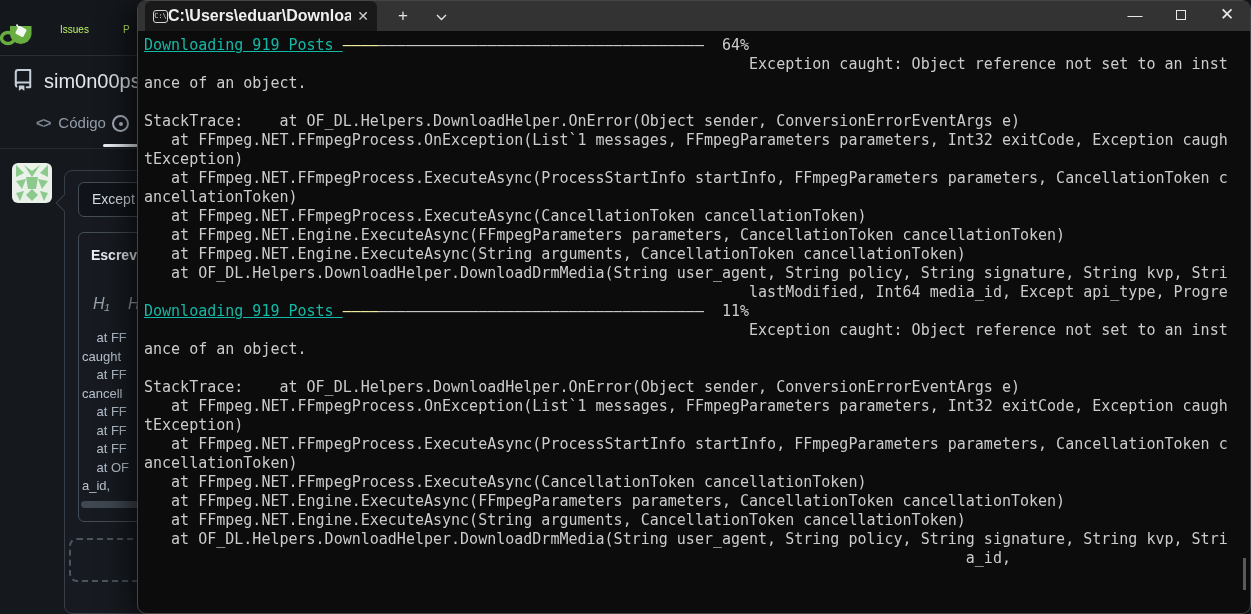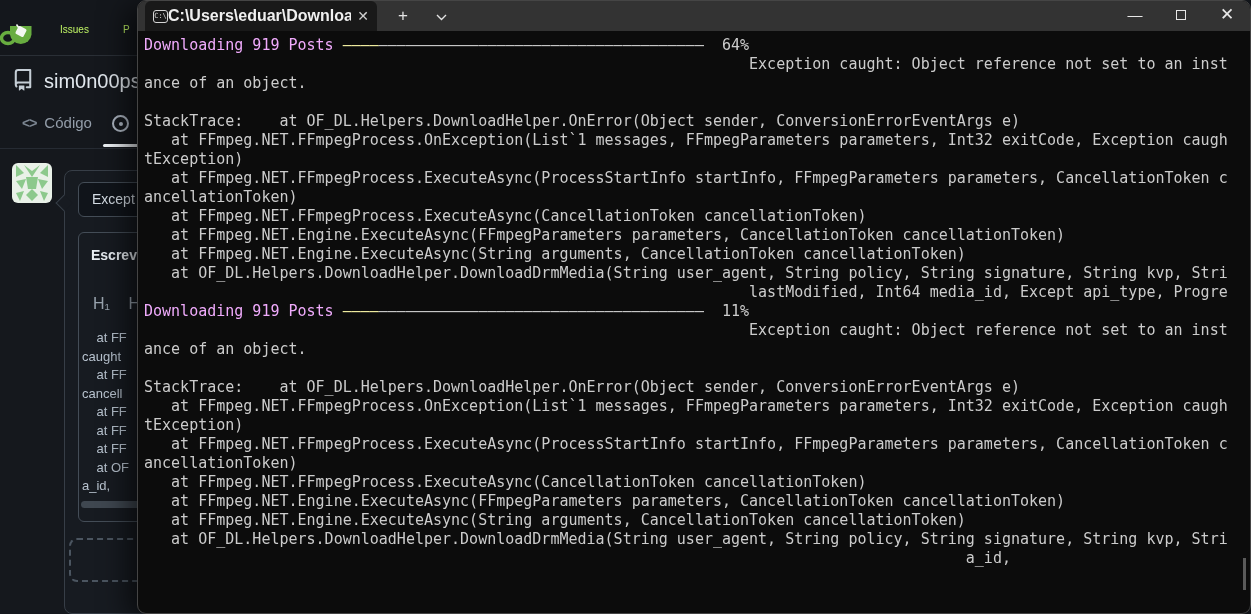--- a/index.html
+++ b/index.html
@@ -10,42 +10,42 @@
   .page { position:absolute; inset:0; width:1251px; height:614px; background:#15181d; }
   .navbar { position:absolute; left:0; top:0; width:100%; height:56px; background:#14171c;
             border-bottom:1px solid #2a2f36; }
   .gitea-logo { position:absolute; left:0px; top:20px; }
   .nav-item { position:absolute; top:24px; color:#bef264; font-size:10px; }
   .nav-issues { left:60px; } .nav-p { left:123px; }
 
   .repo-head { position:absolute; left:0; top:56px; width:100%; height:93px; border-bottom:1px solid #262b33; }
   .repo-icon { position:absolute; left:12px; top:13px; color:#c5ced6; }
   .repo-name { position:absolute; left:44px; top:14px; color:#e2e8ee; font-size:20px; }
-  .tab-code { position:absolute; left:22px; top:58px; color:#939da9; font-size:15px; }
+  .tab-code { position:absolute; left:36px; top:58px; color:#939da9; font-size:15px; }
   .tab-code .angle { font-weight:bold; color:#7d8793; font-size:14px; letter-spacing:-1px; margin-right:8px; }
   .tab-issues-icon { position:absolute; left:112px; top:59px; width:17px; height:17px; border:2px solid #adb6c2;
                      border-radius:50%; }
   .tab-issues-icon::after { content:""; position:absolute; left:4.5px; top:4.5px; width:4px; height:4px;
                             border-radius:50%; background:#adb6c2; }
   .tab-underline { position:absolute; left:103px; top:88px; width:80px; height:3px; background:#eef2f6; border-radius:2px; }
 
   .avatar { position:absolute; left:12px; top:163px; width:40px; height:40px; border-radius:6px; overflow:hidden; }
 
   .comment-card { position:absolute; left:64px; top:170px; width:560px; height:444px;
                   background:#171b21; border:1px solid #373e47; border-radius:8px; }
   .card-arrow { position:absolute; left:-7px; top:26px; width:12px; height:12px; background:#171b21;
                 border-left:1px solid #373e47; border-bottom:1px solid #373e47; transform:rotate(45deg); }
   .title-input { position:absolute; left:13px; top:11px; width:520px; height:35px; background:#10141a;
                  border:1px solid #444d57; border-radius:6px; color:#d5dde5; font-size:14px;
                  line-height:33px; padding-left:13px; }
   .editor-box { position:absolute; left:13px; top:61px; width:520px; height:290px;
                 border:1px solid #444d57; border-radius:6px; }
   .write-tab { position:absolute; left:12px; top:14px; color:#e9eef3; font-size:14px; font-weight:bold; }
   .md-toolbar { position:absolute; left:7px; top:58px; color:#99a4af; font-size:16px; }
-  .md-btn { display:inline-block; padding:4px 7px; }
+  .md-btn { display:inline-block; padding:4px 7px;font-style:italic; }
   .code-fragment { position:absolute; left:3px; top:96px; width:510px; color:#b8c3cf; font-size:13px;
                    line-height:18.5px; white-space:pre; font-family:"Liberation Sans", sans-serif; }
   .hscroll { position:absolute; left:2px; bottom:13px; width:512px; height:7px; border-radius:4px; background:#3f4750; }
   .dropzone { position:absolute; left:4px; top:367px; width:538px; height:44px;
               border:2px dashed #4b5560; border-radius:8px; }
 
   
   .terminal { position:absolute; left:137px; top:0; width:1114px; height:614px;
               background:#0c0c0c; border:1px solid #454545; border-radius:9px;
               box-shadow:-10px 6px 28px rgba(0,0,0,.6); overflow:hidden; }
@@ -63,21 +63,21 @@
   .btn-tabmenu { left:286px; width:34px; }
   .win-btn { position:absolute; top:0; width:46px; height:30px; color:#e8e8e8; text-align:center; line-height:28px; }
   .btn-min { right:92px; font-size:15px; }
   .btn-max { right:46px; }
   .btn-max .box { display:inline-block; width:10px; height:10px; border:1px solid #e8e8e8; margin-top:9px; }
   .btn-close { right:0; font-size:17px; }
 
   .term-body { position:absolute; left:6px; top:35px; right:0; bottom:0;
                font-family:"DejaVu Sans Mono", monospace; font-size:15px; }
   .term-line { height:19px; line-height:19px; white-space:pre; color:#cccccc; }
-  .t-red { color:#f0abfc; }
+  .t-red { color:#14b8a6;text-decoration:underline; }
   .t-yellow { color:#f5f1a3; }
   .term-scrollthumb { position:absolute; right:4px; top:557px; width:3px; height:32px; background:#5a5a5a; }
 </style>
 </head>
 <body>
 
 <div class="page">
 
   <div class="navbar">
     <span class="gitea-logo">

